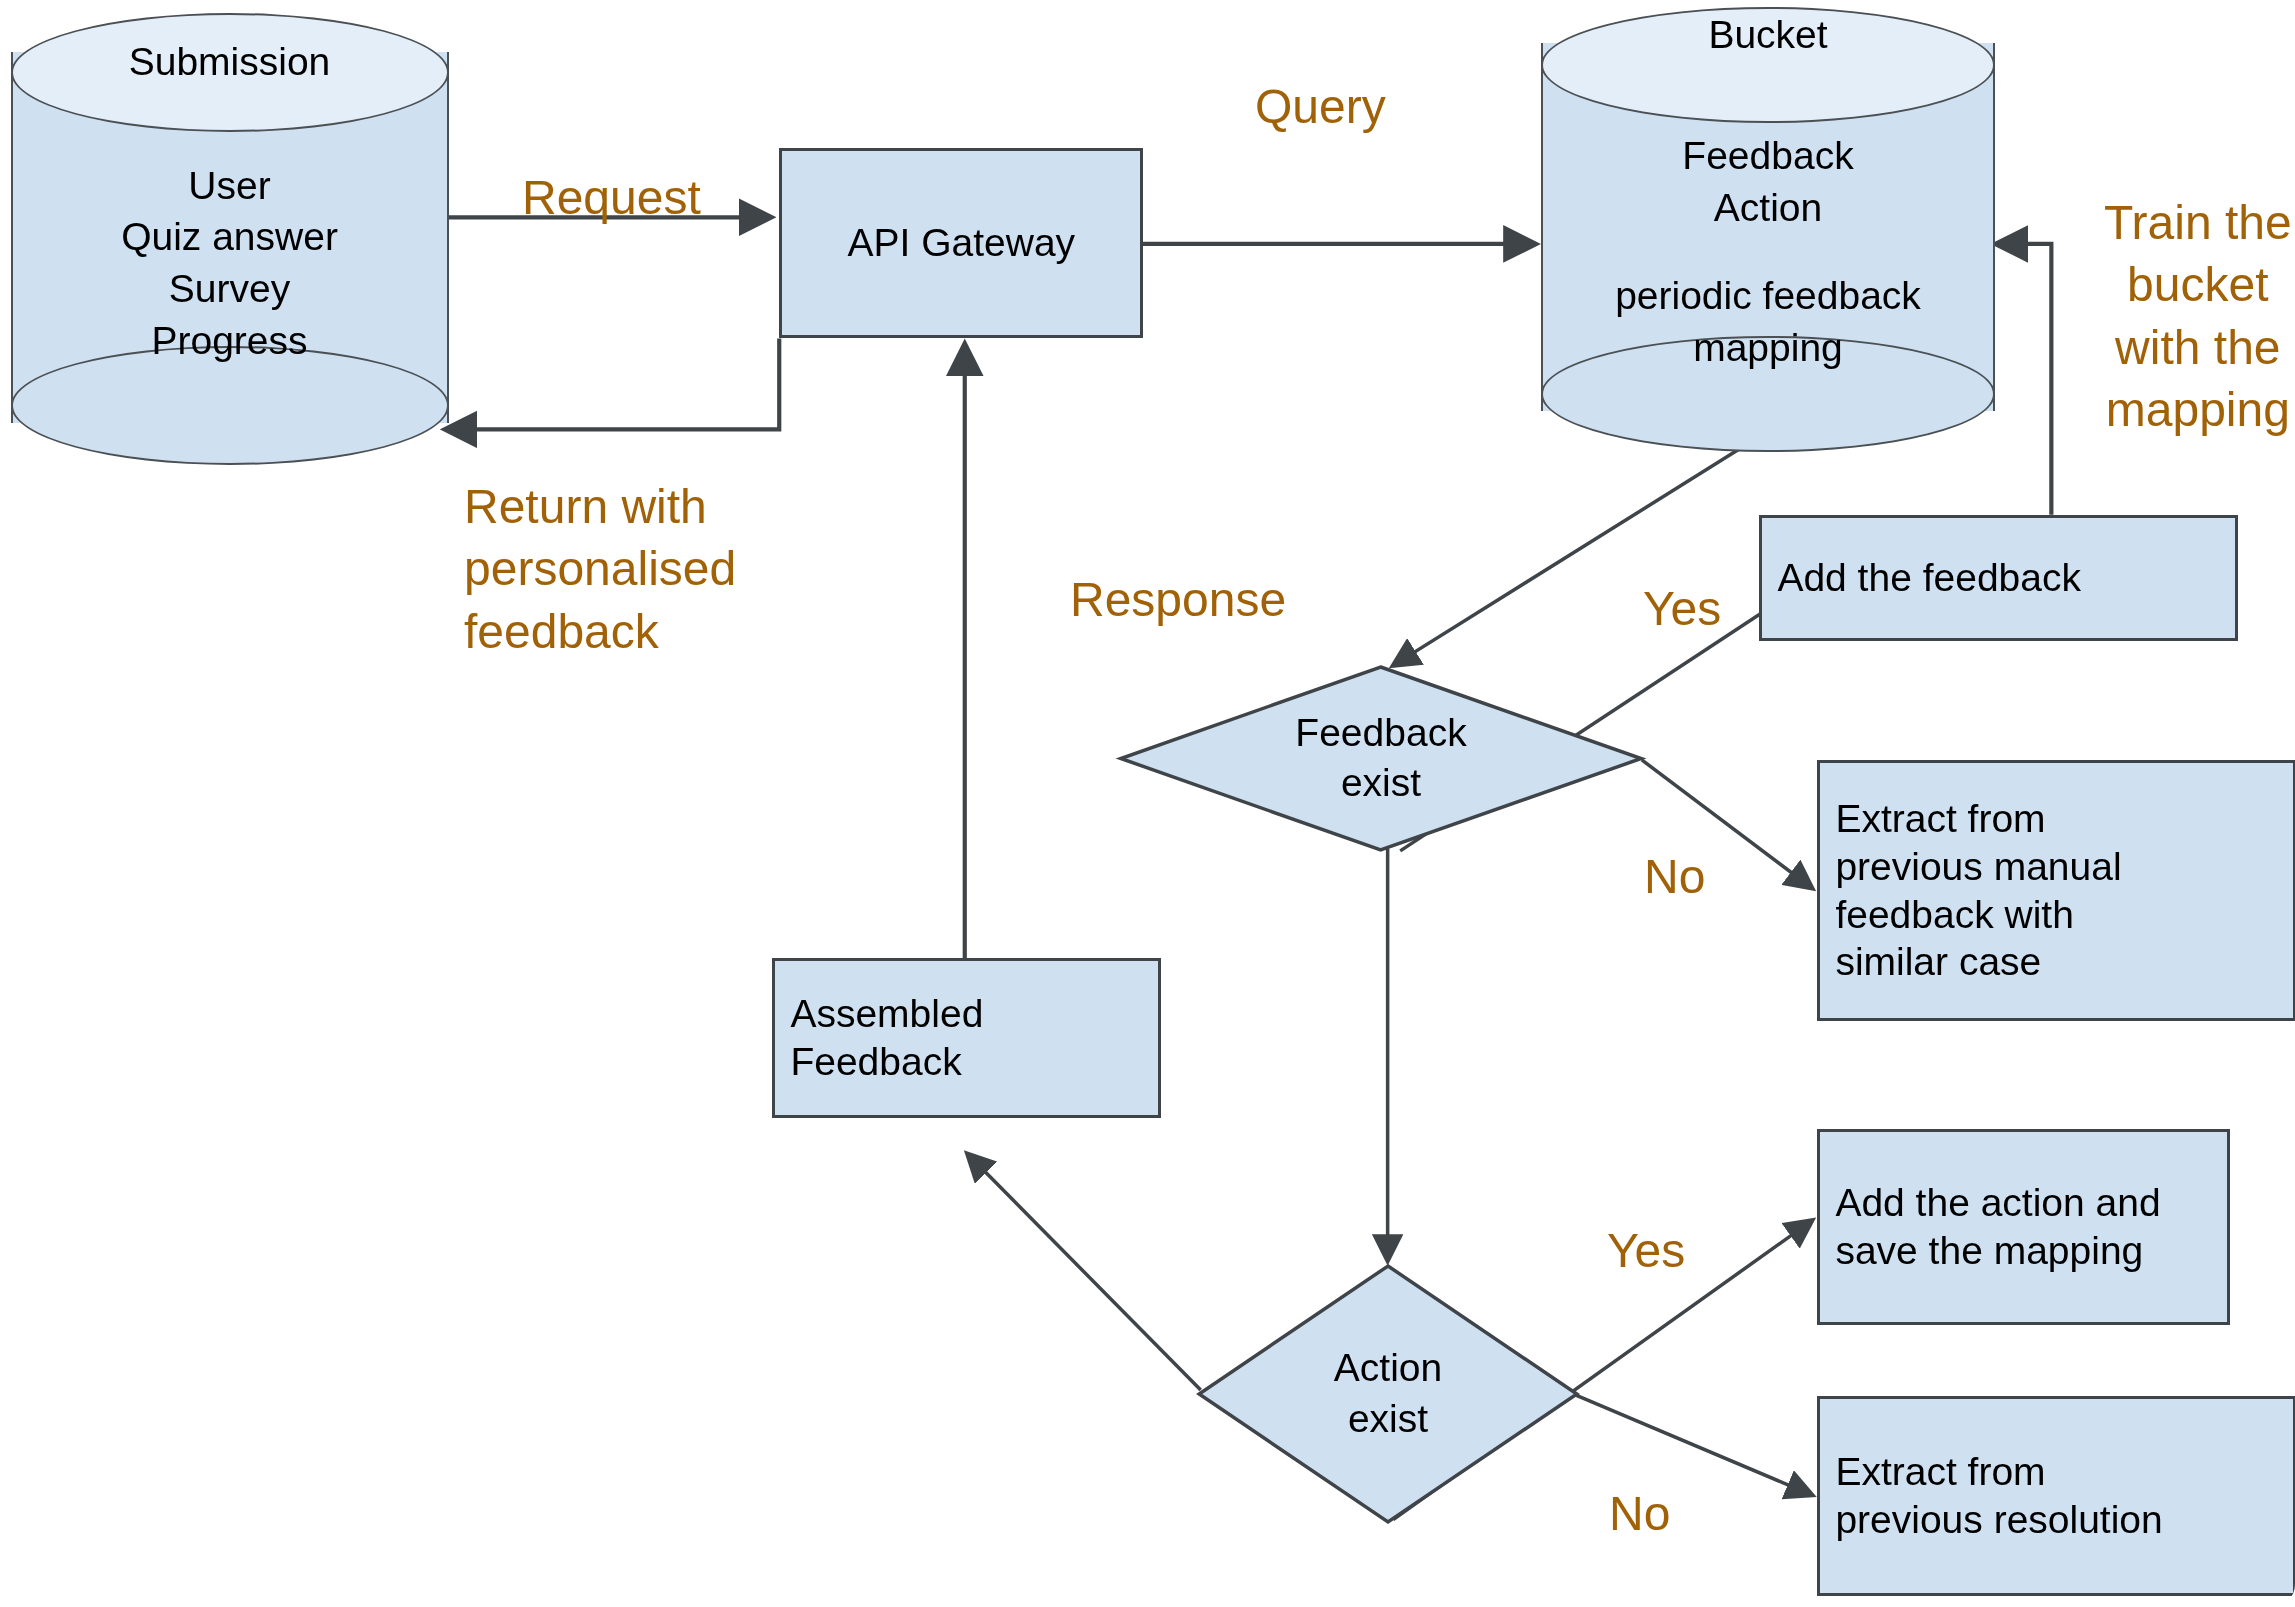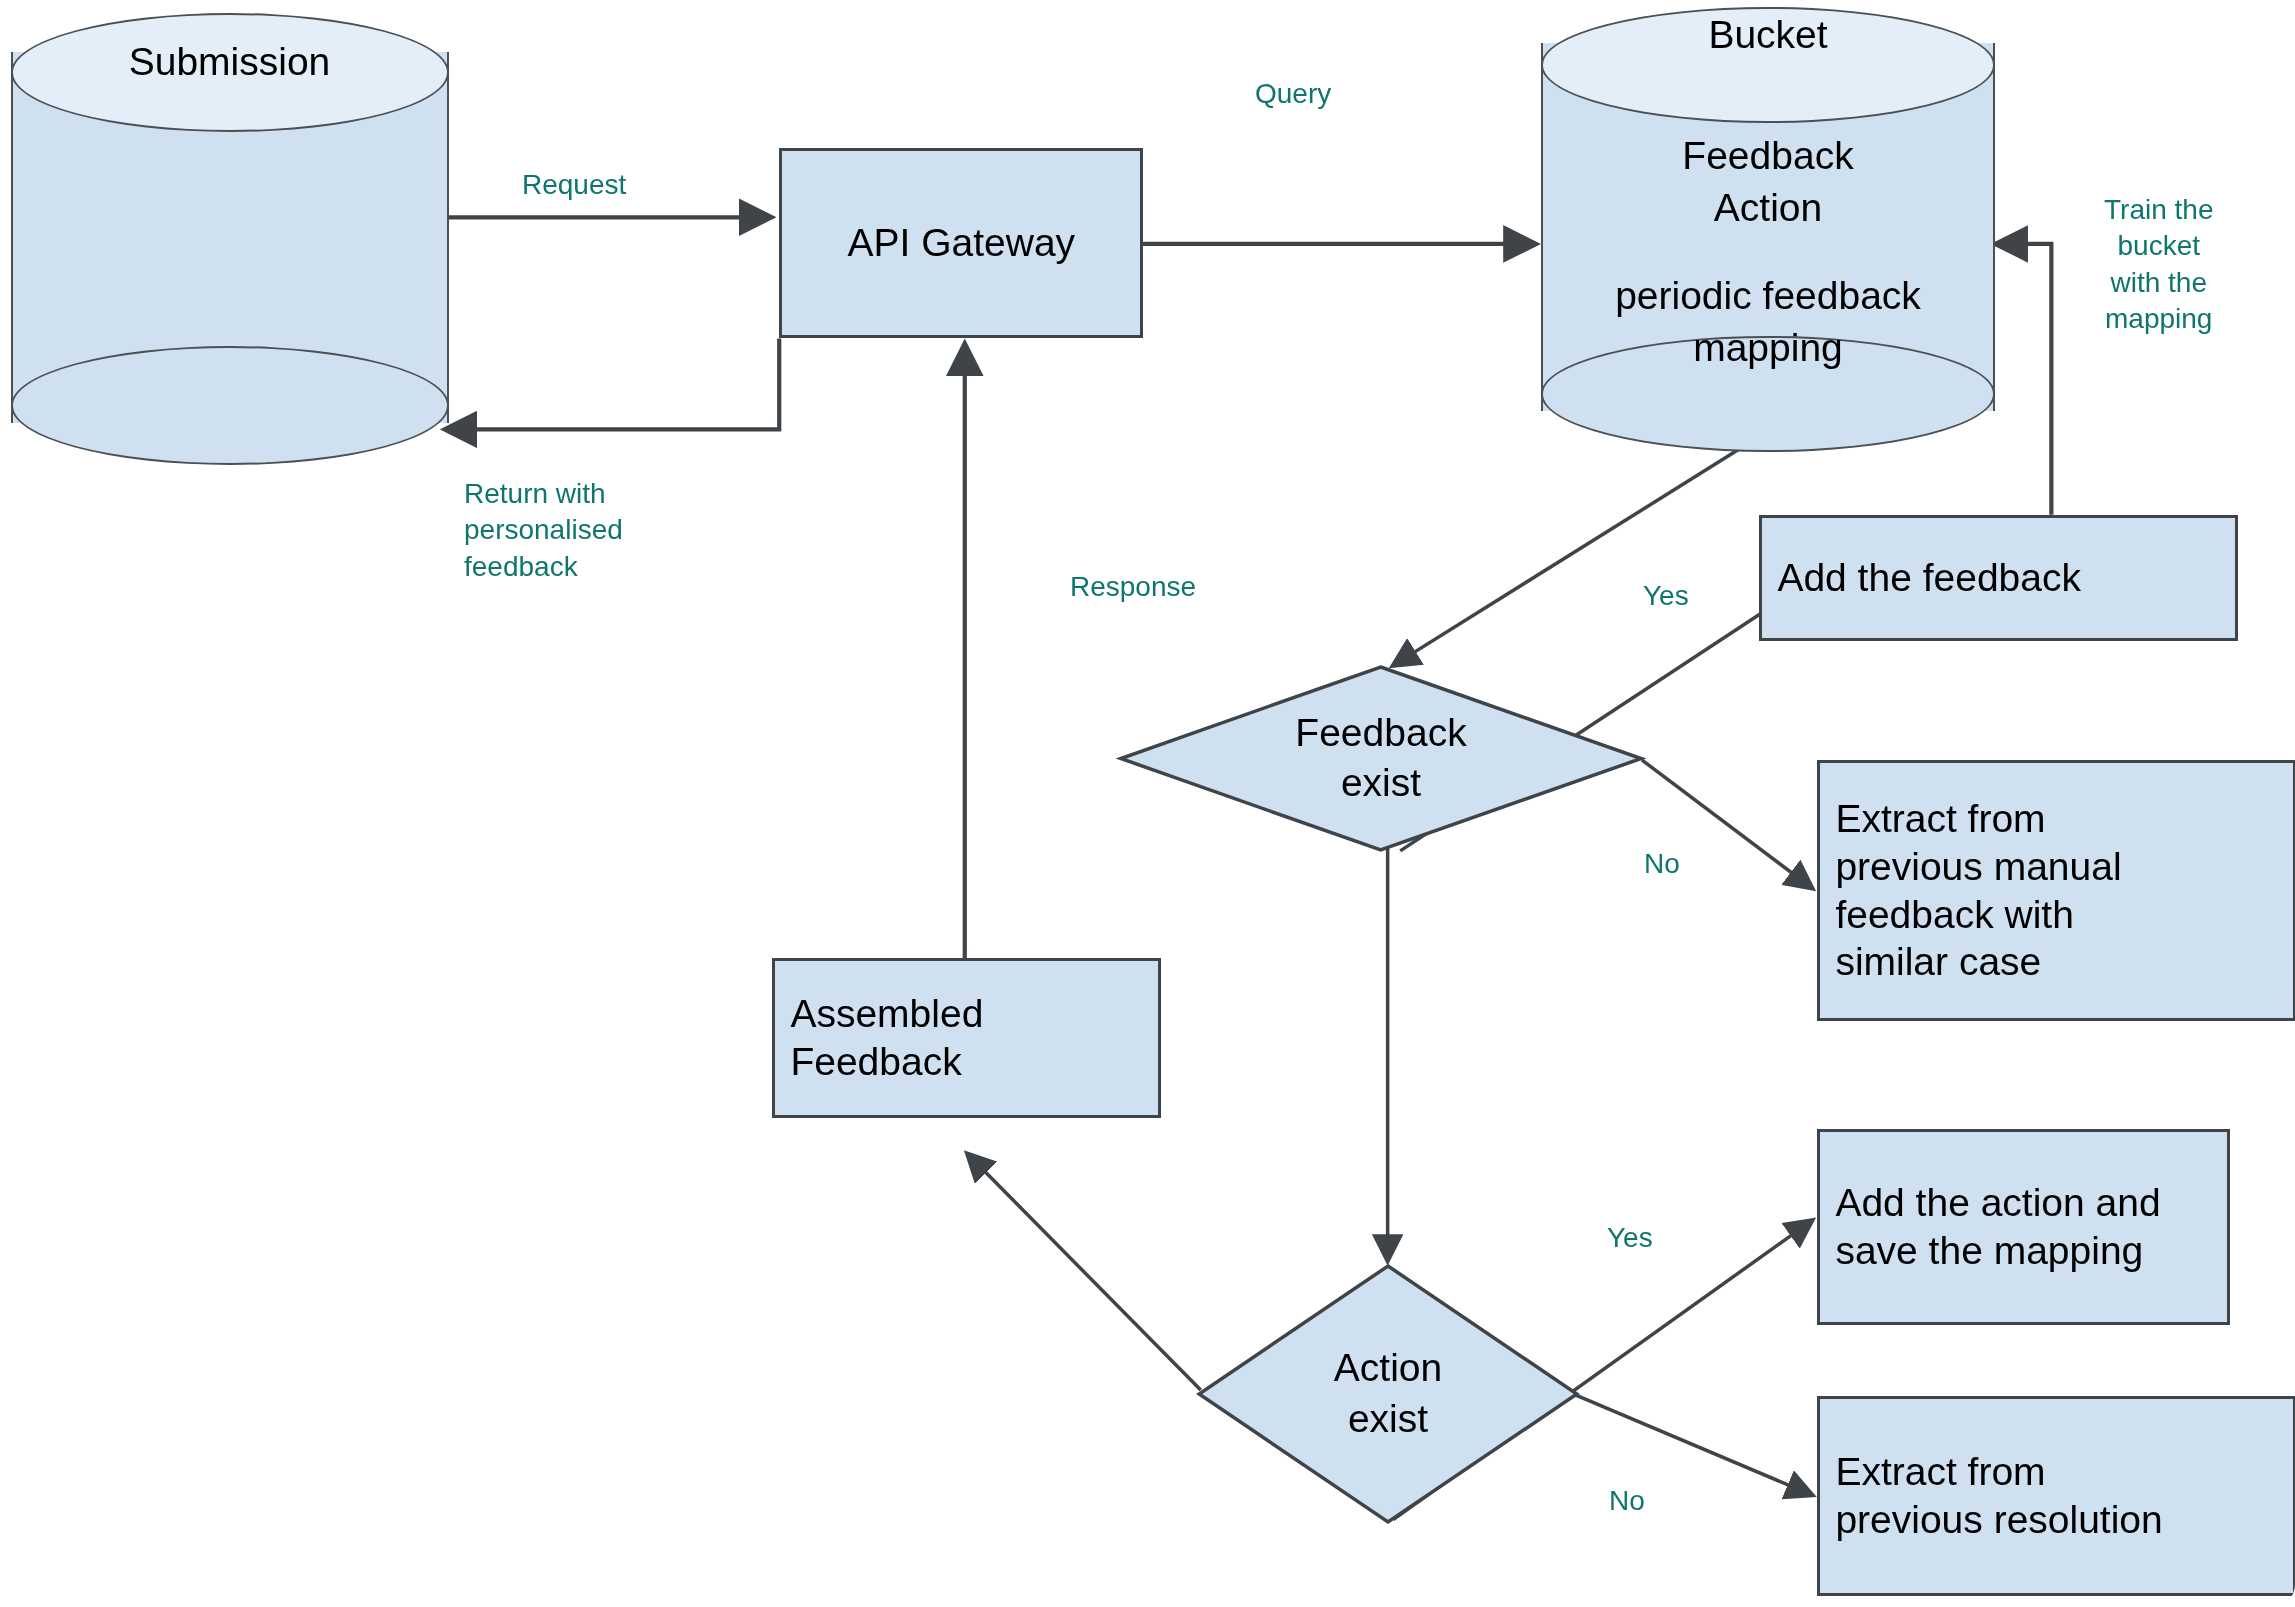--- a/index.html
+++ b/index.html
@@ -115,23 +115,23 @@
     text-align: center;
     font-size: 39px;
     line-height: 1.3;
     color: #000;
     white-space: pre-line;
     z-index: 2;
   }
   
   .edge-label {
     position: absolute;
-    font-size: 28px;
+    font-size: 48px;
     line-height: 1.3;
-    color: #0f766e;
+    color: #a16207;
     white-space: pre-line;
   }
 </style>
 </head>
 <body>
 
 <div id="canvas">
 
   <svg id="edges" viewBox="0 0 3278 2296">
     <defs>
@@ -163,20 +163,24 @@
     <path d="M 1715 1985 L 1382 1648" fill="none" stroke="#3f4449" stroke-width="5" marker-end="url(#arrow)"></path>
 
     <path d="M 2930 735 L 2930 348 L 2852 348" fill="none" stroke="#3f4449" stroke-width="6" marker-end="url(#arrow)"></path>
   </svg>
 
   <div class="cyl" style="left:10.5px; top:12.6px; width:438px; height:448px;">
     <div class="body" style="top:39px; height:371px;"></div>
     <div class="cap-bottom" style="top:333px; height:119px;"></div>
     <div class="cap-top" style="top:0px; height:119px;"></div>
     <div class="cyl-title" style="top:27px;">Submission</div>
+    <div class="cyl-lines" style="top:147px;">User
+Quiz answer
+Survey
+Progress</div>
   </div>
 
   <div class="node rect center-txt" style="left:779px; top:148px; width:364px; height:190px;">
     <span>API Gateway</span>
   </div>
 
   <div class="cyl" style="left:1541px; top:7px; width:454px; height:443px;">
     <div class="body" style="top:36px; height:368px;"></div>
     <div class="cap-bottom" style="top:329px; height:116px;"></div>
     <div class="cap-top" style="top:0px; height:116px;"></div>

